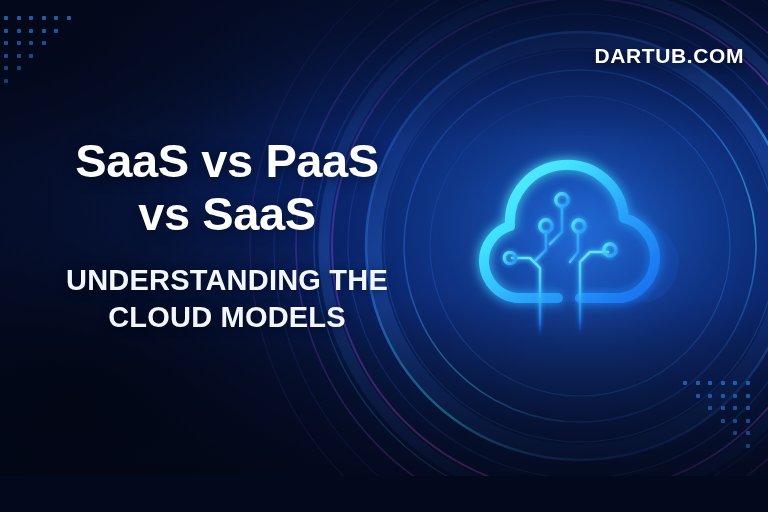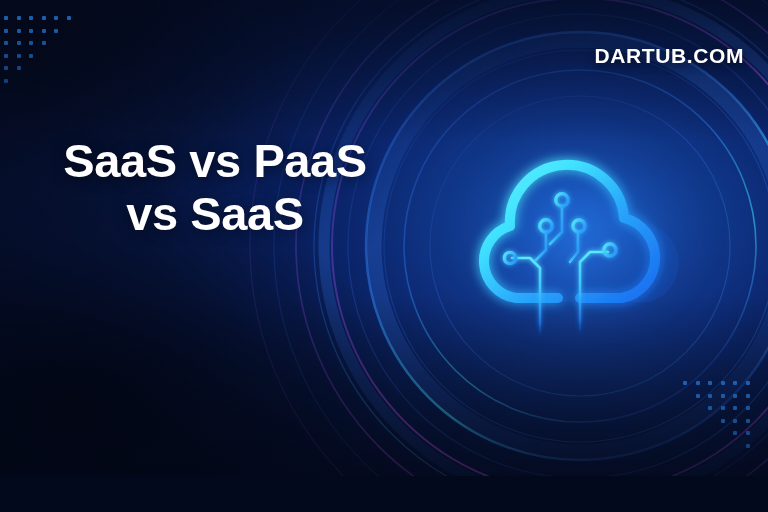--- a/index.html
+++ b/index.html
@@ -75,20 +75,21 @@
   .dotgrid.tl { left: 4px; top: 16px; }
   .dotgrid.br { right: 10px; bottom: 20px; }
 
   
   .text-block {
     position: absolute;
     left: 0px;
     top: 134px;
     width: 430px;
     text-align: center;
+    padding-left: 12px;
   }
   .headline {
     margin: 0;
     color: #ffffff;
     font-size: 47px;
     font-weight: bold;
     line-height: 1.13;
     letter-spacing: -0.4px;
     text-shadow: 0 2px 14px rgba(0,0,0,0.55);
   }
@@ -301,15 +302,19 @@
       <div class="dot" style="left: 62.5px; top: 62.5px; background: rgb(31, 99, 180); opacity: 0.6;"></div>
     </div>
 
   <div class="brand">DARTUB.COM</div>
 
   <div class="text-block">
     <h1 class="headline">
       <span>SaaS vs PaaS</span>
       <span class="line2">vs SaaS</span>
     </h1>
+    <p class="subhead">
+      <span>UNDERSTANDING THE</span>
+      <span class="line2">CLOUD MODELS</span>
+    </p>
   </div>
 
 </div>
 
 </body></html>

